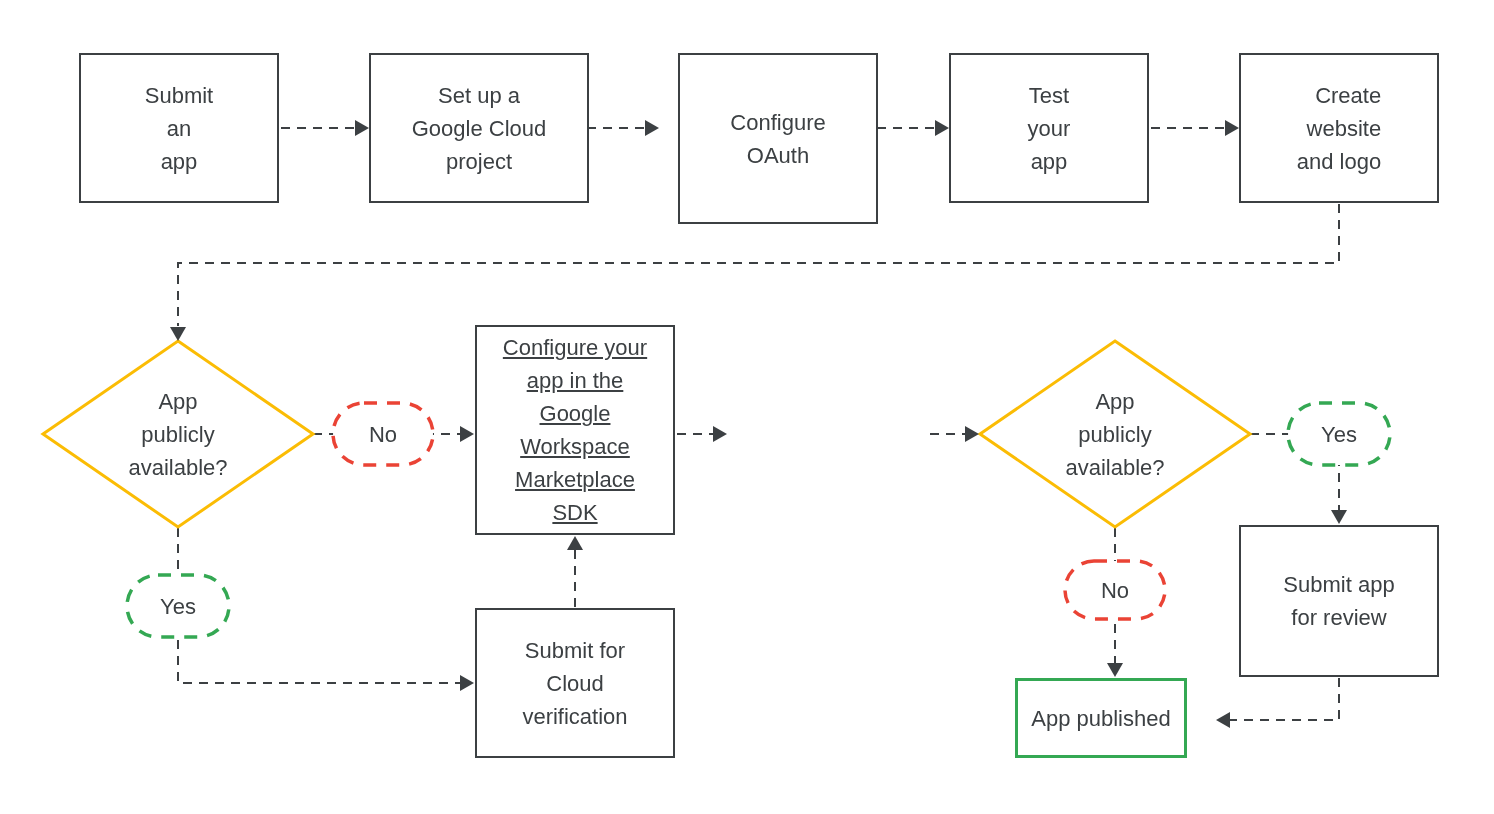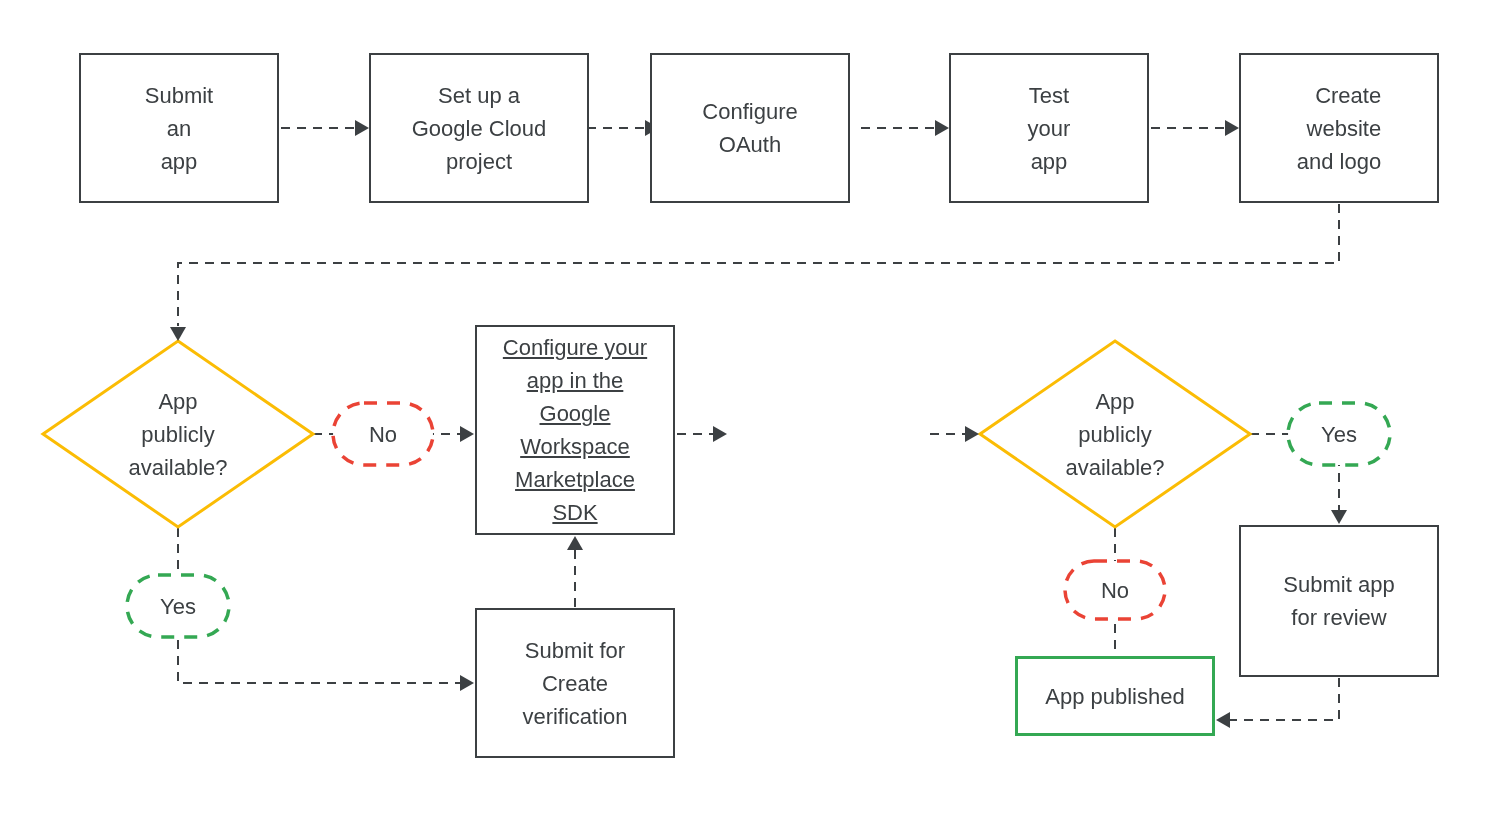--- a/index.html
+++ b/index.html
@@ -104,47 +104,47 @@
   </svg>
 
   <div class="node process" style="left:79px; top:53px; width:200px; height:150px;">Submit
 an
 app</div>
 
   <div class="node process" style="left:369px; top:53px; width:220px; height:150px;">Set up a
 Google Cloud
 project</div>
 
-  <div class="node process" style="left:650px; top:53px; width:200px; height:150px;">Configure
+  <div class="node process" style="left:678px; top:53px; width:200px; height:171px;">Configure
 OAuth</div>
 
   <div class="node process" style="left:949px; top:53px; width:200px; height:150px;">Test
 your
 app</div>
 
   <div class="node process" style="left:1239px; top:53px; width:200px; height:150px;text-align:right;">Create
 website
 and logo</div>
 
   <div class="node process" style="left:475px; top:325px; width:200px; height:210px;text-decoration:underline;">Configure your
 app in the
 Google
 Workspace
 Marketplace
 SDK</div>
 
 
   <div class="node process" style="left:475px; top:608px; width:200px; height:150px;">Submit for
-Create
+Cloud
 verification</div>
 
   <div class="node process" style="left:1239px; top:525px; width:200px; height:152px;">Submit app
 for review</div>
 
-  <div class="node terminal" style="left:1015px; top:656px; width:200px; height:80px;">App published</div>
+  <div class="node terminal" style="left:1015px; top:678px; width:172px; height:80px;">App published</div>
 
   <div class="floating-label" style="left:68px; top:372px; width:220px; height:124px;">App
 publicly
 available?</div>
 
   <div class="floating-label" style="left:1005px; top:372px; width:220px; height:124px;">App
 publicly
 available?</div>
 
   <div class="floating-label" style="left:333px; top:403px; width:100px; height:62px;">No</div>

